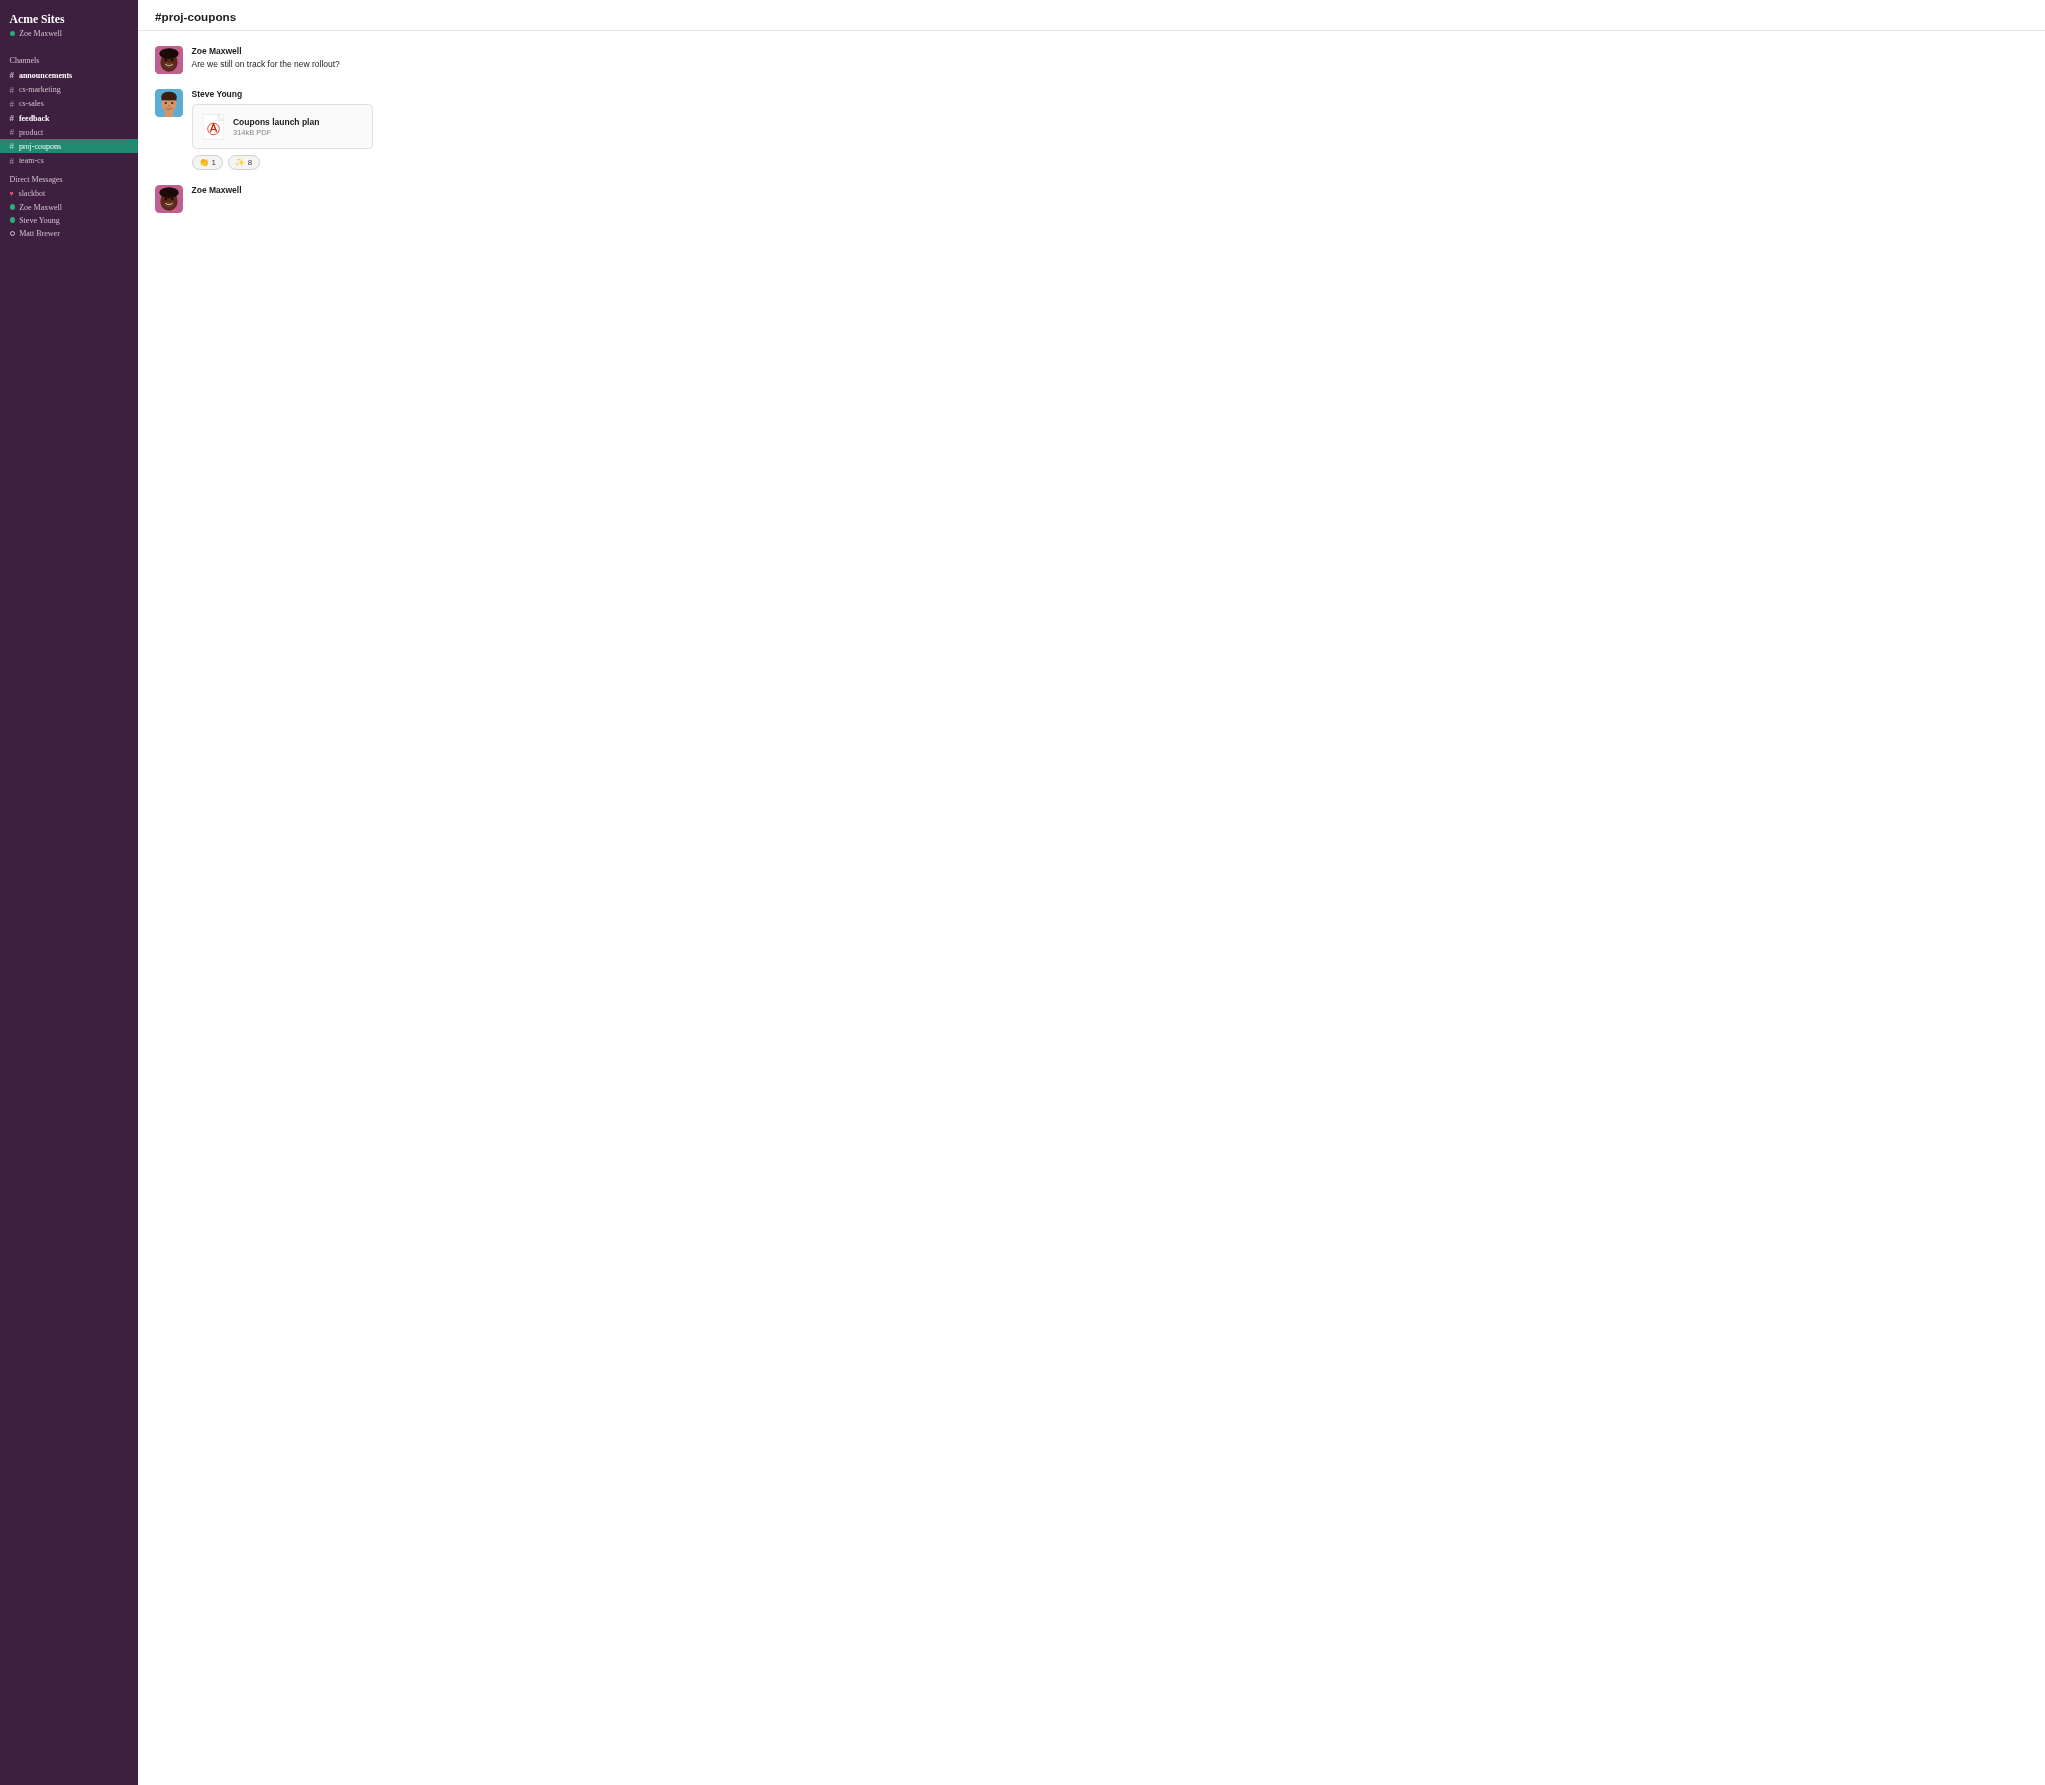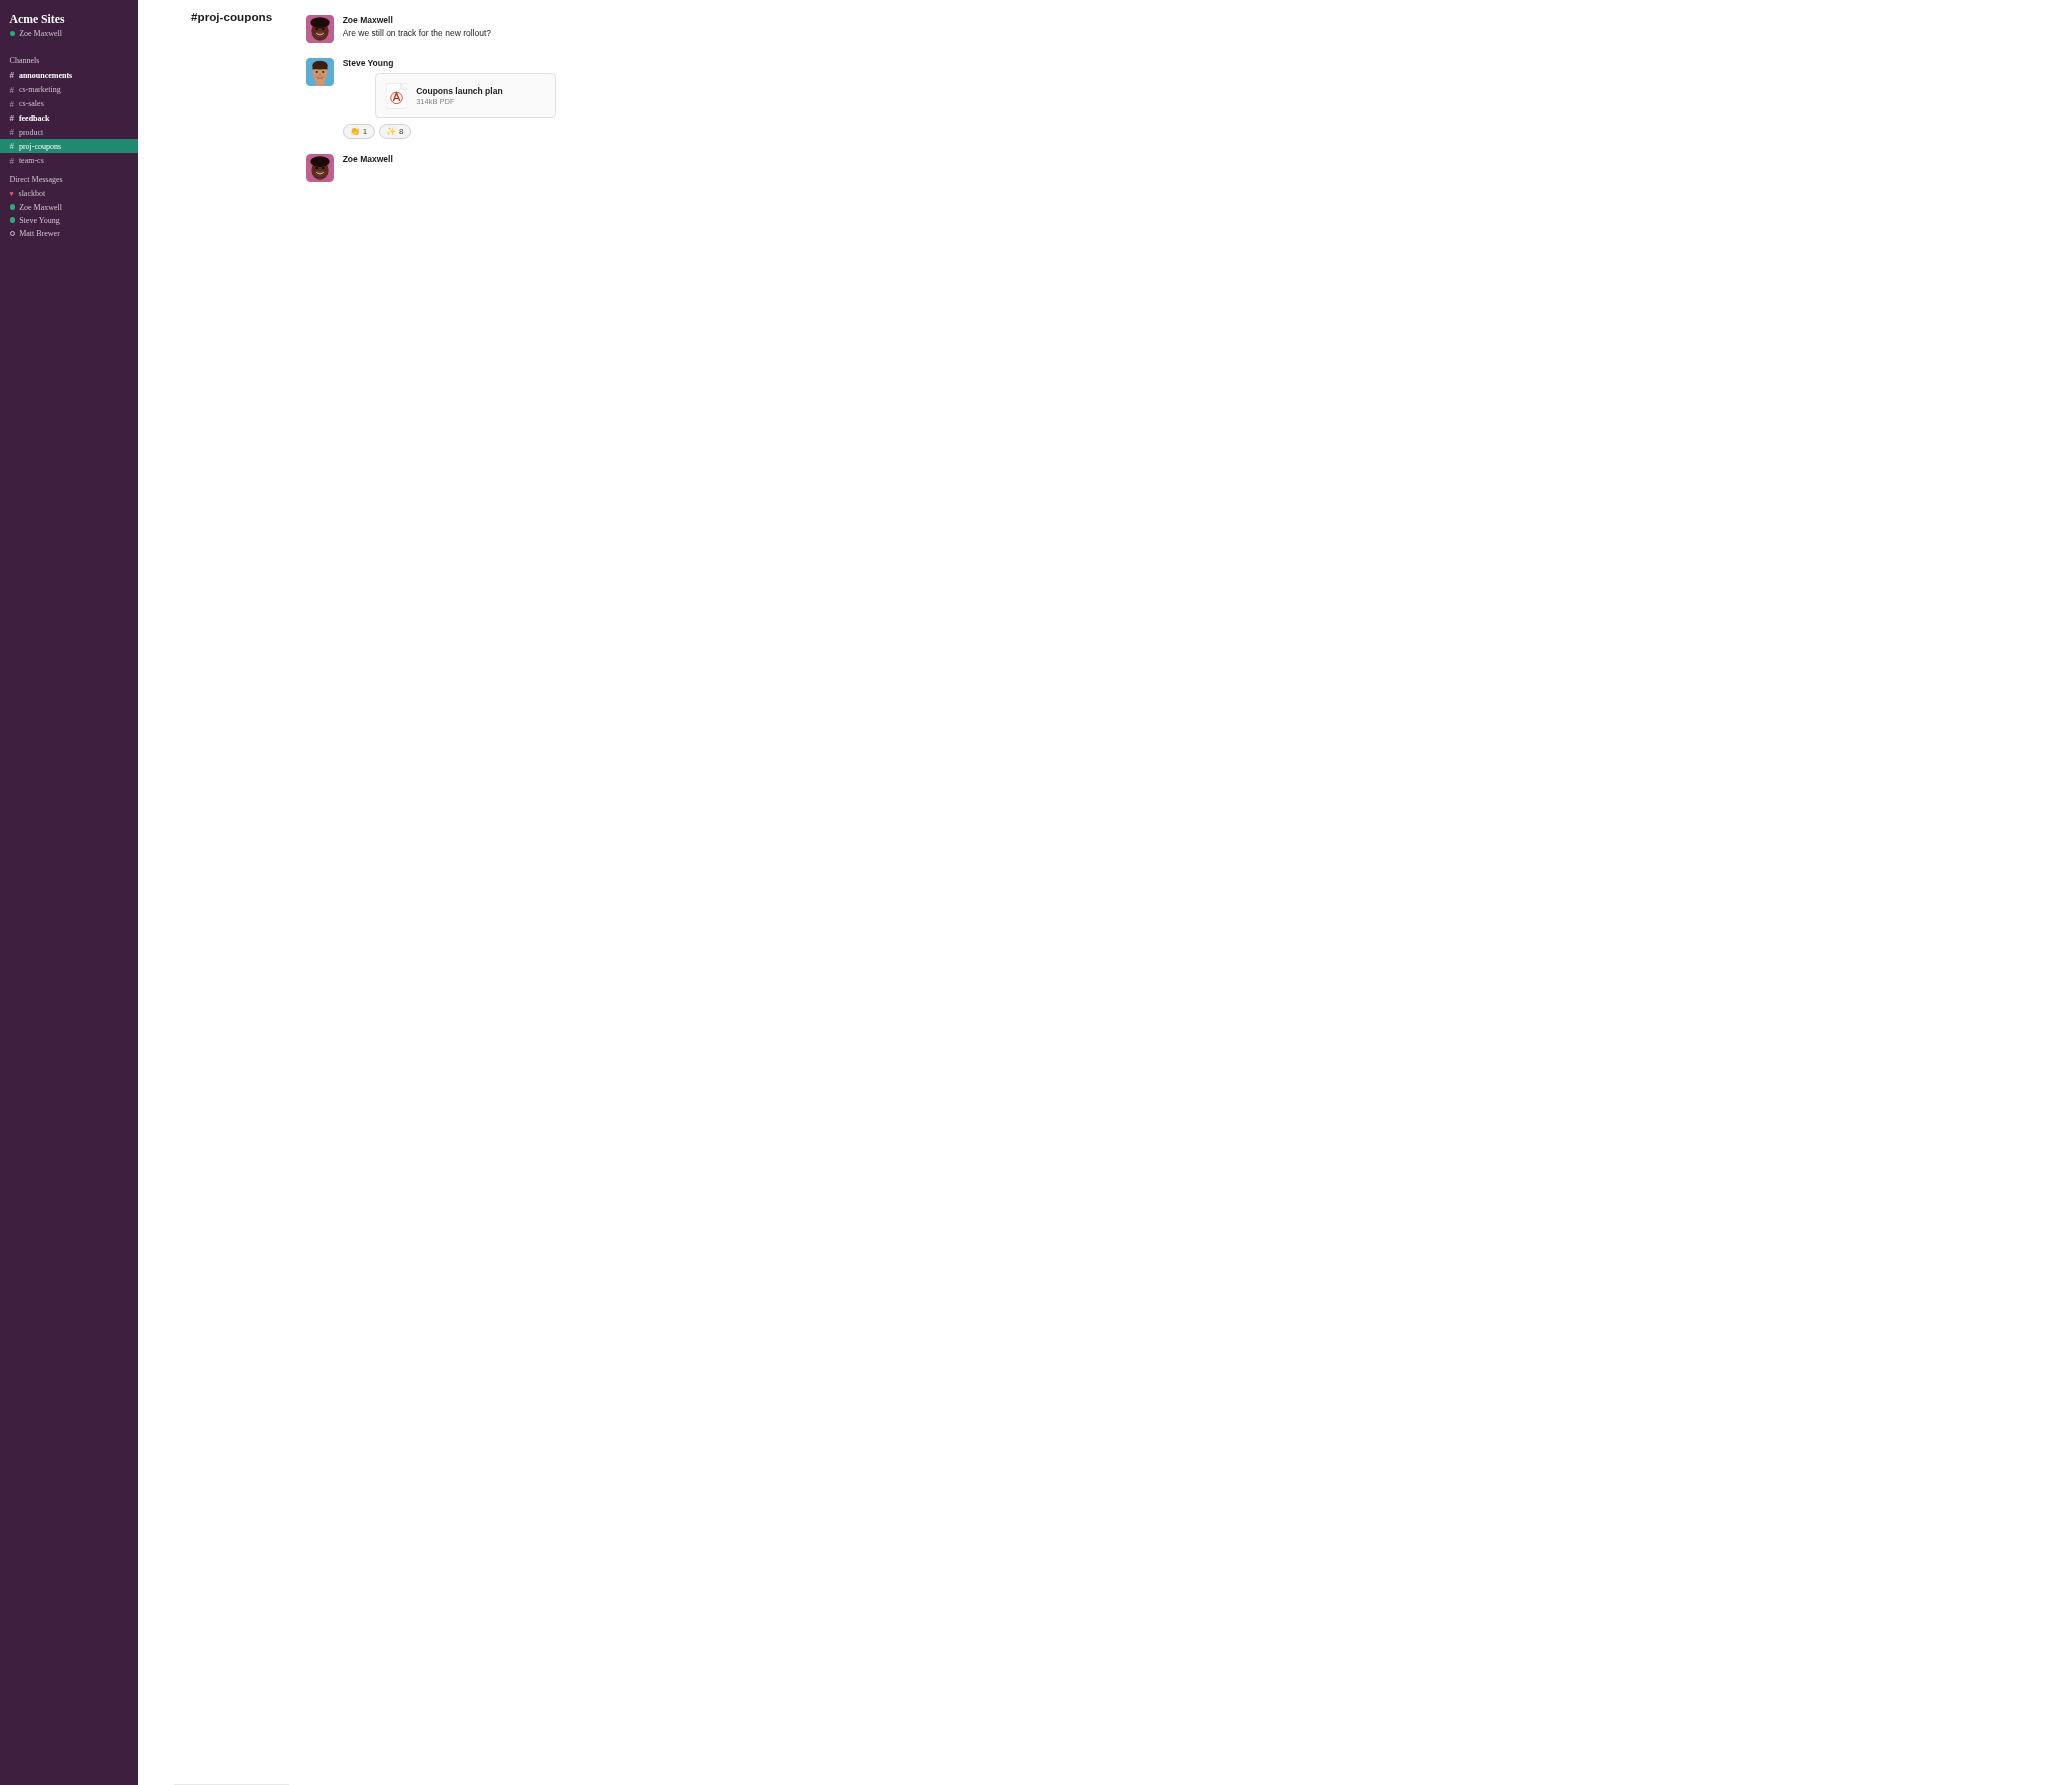--- a/index.html
+++ b/index.html
@@ -89,23 +89,22 @@
       flex-shrink: 0;
     }
 
     .dm-dot.online { background: #2bac76; }
     .dm-dot.offline { background: transparent; border: 1.1px solid #cfc3cf; }
 
     
     .main {
       flex: 1;
       display: flex;
-      flex-direction: row;
+      flex-direction: column;
       background: #fff;
-      padding-left: 36px;
     }
 
     .channel-header {
       padding: 9.6px 17px 7.5px 17px;
       border-bottom: 0.5px solid #e8e8e8;
     }
 
     .channel-header-title {
       font-size: 11.7px;
       font-weight: 700;
@@ -157,21 +156,20 @@
     .file-attachment {
       display: flex;
       align-items: center;
       gap: 7.5px;
       border: 0.5px solid #e0e0e0;
       border-radius: 4.3px;
       padding: 7.5px 9.6px;
       margin-top: 5.3px;
       max-width: 181px;
       background: #fafafa;
-      margin-left: 32px;
     }
 
     .pdf-icon-wrap {
       width: 23.4px;
       height: 28px;
       display: flex;
       align-items: center;
       justify-content: center;
       flex-shrink: 0;
     }

